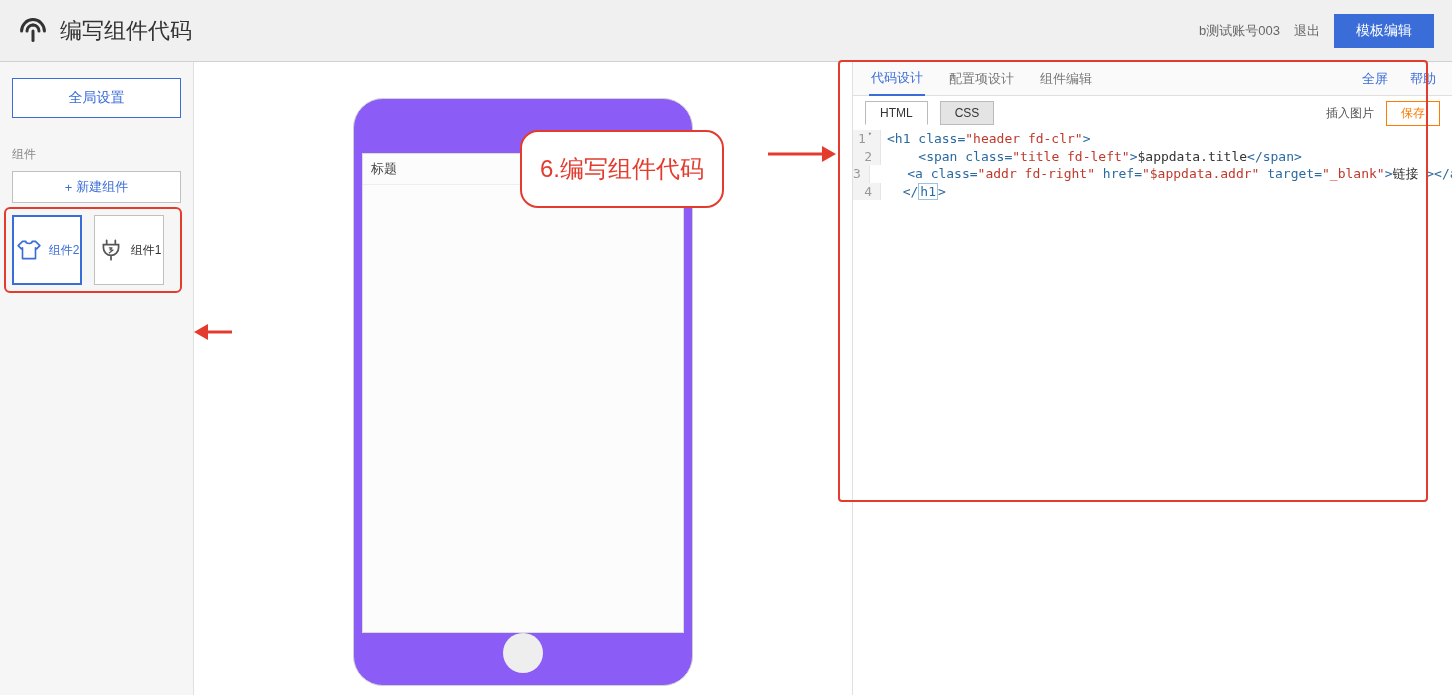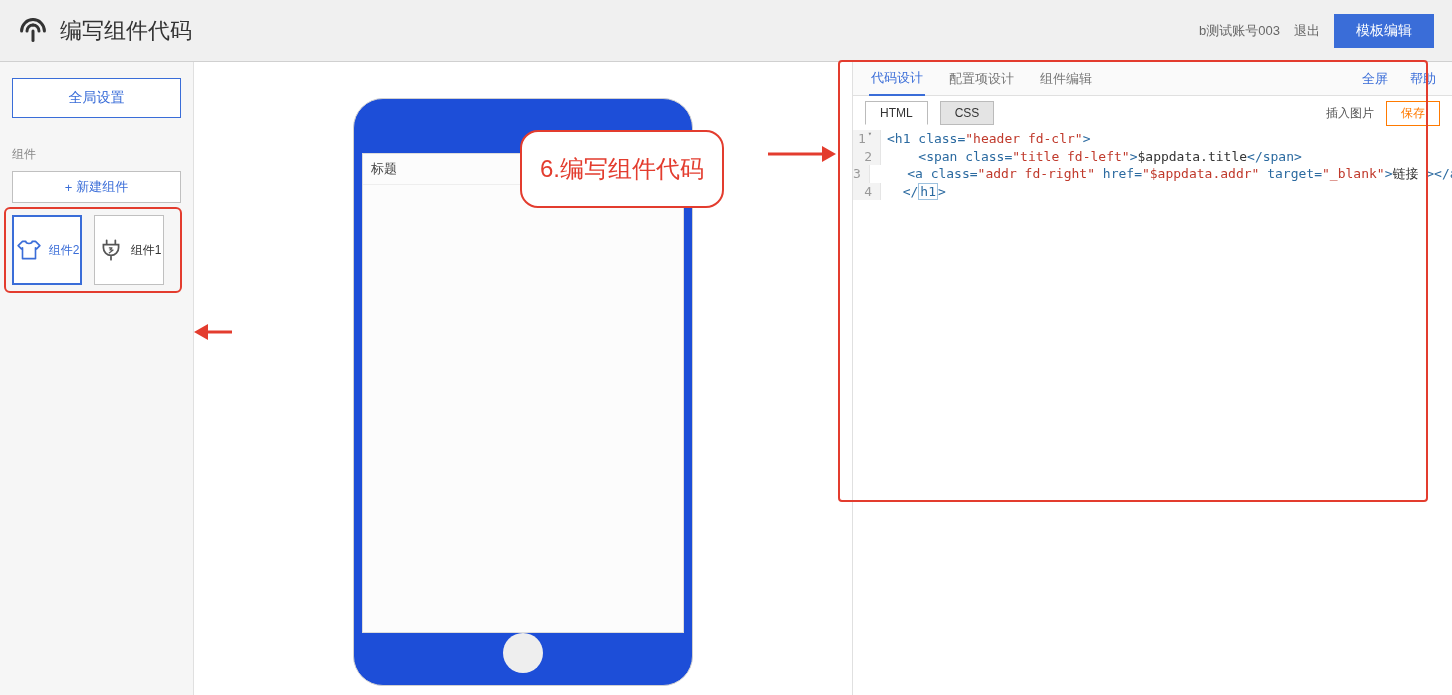--- a/index.html
+++ b/index.html
@@ -19,21 +19,21 @@
     .global-btn { width: 100%; height: 40px; border: 1px solid #3a6dd8; background: #fff; color: #3a6dd8; font-size: 14px; cursor: pointer; display: flex; align-items: center; justify-content: center; }
     .section-label { color: #888; font-size: 12px; margin-top: 28px; margin-bottom: 8px; }
     .new-comp-btn { width: 100%; height: 32px; border: 1px solid #c0c0c0; background: #fff; color: #3a6dd8; font-size: 13px; cursor: pointer; display: flex; align-items: center; justify-content: center; gap: 4px; }
     .comp-grid { display: flex; gap: 12px; margin-top: 12px; position: relative; }
     .comp-card { width: 70px; height: 70px; background: #fff; border: 1px solid #c0c0c0; display: flex; flex-direction: row; align-items: center; justify-content: center; gap: 6px; cursor: pointer; font-size: 12px; }
     .comp-card.active { border: 2px solid #3a6dd8; color: #3a6dd8; }
     .comp-card .icon-slot { width: 28px; height: 28px; display: flex; align-items: center; justify-content: center; }
     .comp-outline-callout { position: absolute; left: -8px; top: -8px; width: 178px; height: 86px; border: 2px solid #e33c2e; border-radius: 6px; pointer-events: none; }
 
     .canvas-area { flex: 1; position: relative; background: #fff; display: flex; justify-content: center; align-items: flex-start; padding-top: 36px; }
-    .phone-frame { width: 340px; height: 588px; border: 1px solid #d0d0d0; border-radius: 30px; background: #1d4ed8; position: relative; padding: 54px 8px 0 8px; }
+    .phone-frame { width: 340px; height: 588px; border: 1px solid #d0d0d0; border-radius: 30px; background: #8b5cf6; position: relative; padding: 54px 8px 0 8px; }
     .phone-screen { width: 100%; height: 480px; border: 1px solid #dcdcdc; background: #fcfcfc; }
     .comp-preview { display: flex; justify-content: space-between; padding: 6px 8px; border-bottom: 1px solid #eee; font-size: 13px; color: #444; }
     .phone-home { position: absolute; bottom: 12px; left: 50%; transform: translateX(-50%); width: 40px; height: 40px; border-radius: 50%; background: #eee; }
 
     .callout-bubble { position: absolute; border: 2px solid #e33c2e; border-radius: 18px; padding: 22px 18px; color: #e33c2e; font-size: 24px; background: #fff; display: flex; flex-direction: column; align-items: center; line-height: 1.25; }
     .callout-bubble.small { font-size: 22px; }
     .arrow-svg { position: absolute; }
 
     .cb-top { top: 68px; left: 520px; }
     .cb-side { top: 238px; left: 236px; }

